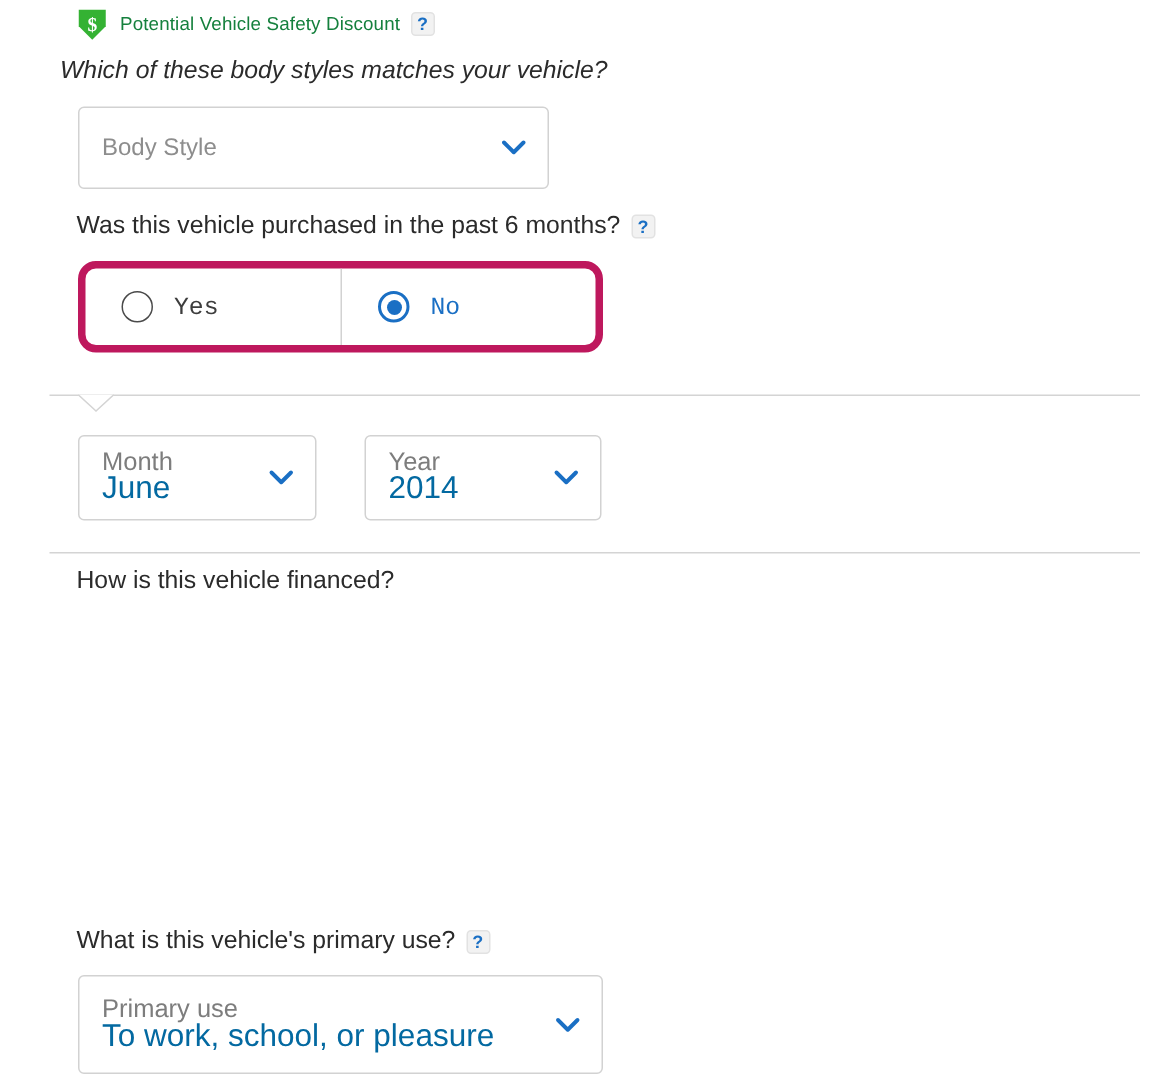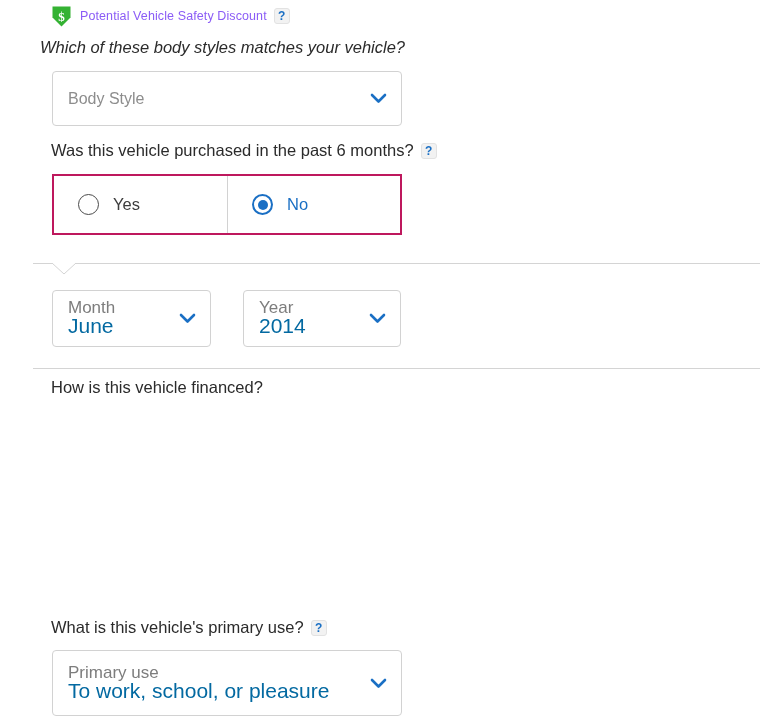--- a/index.html
+++ b/index.html
@@ -30,21 +30,21 @@
   .shield-badge {
     width: 19px;
     height: 21px;
     flex: 0 0 auto;
     position: relative;
   }
   .shield-badge svg { display: block; }
   .discount-label {
     margin-left: 9px;
     font-size: 12.5px;
-    color: #8b5cf6;
+    color: #15803d;
     letter-spacing: 0.1px;
     white-space: nowrap;
   }
   .help-icon {
     display: inline-flex;
     align-items: center;
     justify-content: center;
     width: 16px;
     height: 16px;
     margin-left: 7px;
@@ -104,33 +104,34 @@
     line-height: 21px;
   }
   .chevron {
     flex: 0 0 auto;
     width: 17px;
     height: 11px;
     margin-left: 10px;
   }
   .chevron svg { display: block; }
 
-  #bodyStyleSelect { left: 52px; top: 71px; width: 350px; height: 55px; }
+  #bodyStyleSelect { left: 52px; top: 71px; width: 314px; height: 55px; }
   #monthSelect     { left: 52px; top: 290px; width: 159px; height: 57px; }
   #yearSelect      { left: 243px; top: 290px; width: 158px; height: 57px; align-items: center; }
   #primaryUseSelect{ left: 52px; top: 650px; width: 350px; height: 66px; }
 
   
   .radio-group {
     position: absolute;
     box-sizing: border-box;
-    border: 2px solid #be185d;
-    border-radius: 0;
+    border: 5px solid #be185d;
+    border-radius: 12px;
     background: #ffffff;
     overflow: hidden;
+    font-family: Liberation Mono, monospace;
   }
   #purchasedGroup {
     left: 52px; top: 174px; width: 350px; height: 61px;
     display: flex;
   }
   #purchasedGroup .radio-option {
     flex: 1 1 50%;
     display: flex;
     align-items: center;
     padding-left: 24px;

